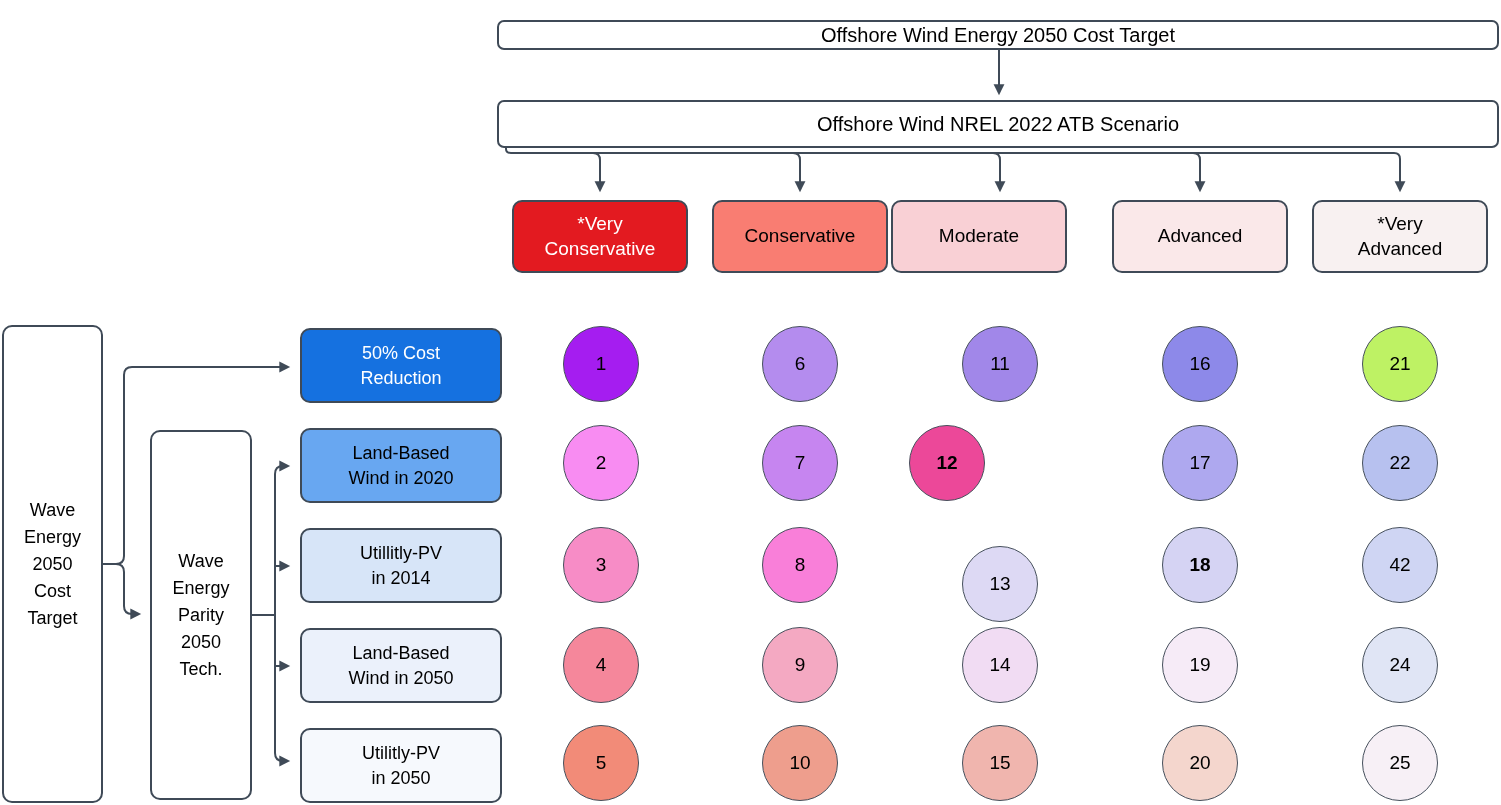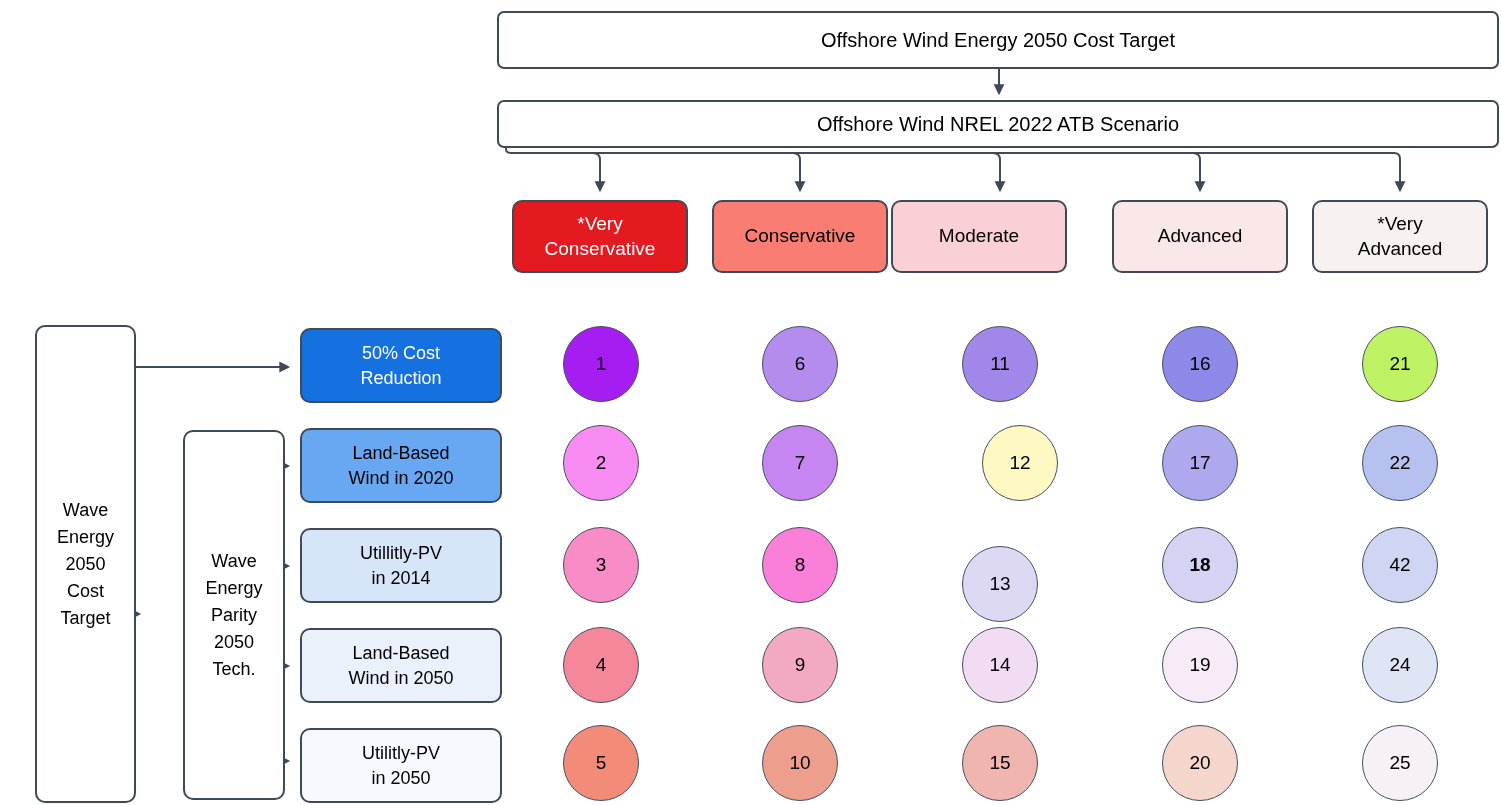--- a/index.html
+++ b/index.html
@@ -5,21 +5,21 @@
   html,body{margin:0;padding:0;background:#fff;}
   .canvas{position:relative;width:1501px;height:805px;background:#ffffff;
           font-family:"Liberation Sans",sans-serif;color:#000;overflow:hidden;}
   .connectors{position:absolute;left:0;top:0;}
   .node{position:absolute;display:flex;align-items:center;justify-content:center;
         text-align:center;border:2px solid #3f4a57;border-radius:9px;background:#fff;
         white-space:pre-line;box-sizing:border-box;}
   .top-node{left:497px;width:1002px;font-size:20px;border-radius:7px;}
   .scenario{width:176px;height:73px;top:200px;font-size:19px;border-radius:10px;line-height:1.3;}
   .row-node{left:300px;width:202px;height:75px;font-size:18px;border-radius:10px;line-height:1.35;}
-  .left-node{font-size:18px;line-height:1.5;border-radius:10px;margin-left:33px;}
+  .left-node{font-size:18px;line-height:1.5;border-radius:10px;}
   .cell{position:absolute;width:76px;height:76px;border-radius:50%;
         border:1.5px solid #46505c;display:flex;align-items:center;justify-content:center;
         font-size:19px;box-sizing:border-box;}
 </style>
 </head>
 <body>
 
 <div class="canvas">
 
   <svg class="connectors" width="1501" height="805" viewBox="0 0 1501 805">
@@ -39,21 +39,21 @@
       <path d="M 103 564 L 116 564 Q 124 564 124 572 L 124 606 Q 124 614 132 614 L 139 614" marker-end="url(#ah)"></path>
       <path d="M 252 615 L 275 615"></path>
       <path d="M 275 474 L 275 753"></path>
       <path d="M 275 474 Q 275 466 283 466 L 288 466" marker-end="url(#ah)"></path>
       <path d="M 275 566 L 288 566" marker-end="url(#ah)"></path>
       <path d="M 275 666 L 288 666" marker-end="url(#ah)"></path>
       <path d="M 275 753 Q 275 761 283 761 L 288 761" marker-end="url(#ah)"></path>
     </g>
   </svg>
 
-  <div class="node top-node" style="top:11px;height:58px">Offshore Wind Energy 2050 Cost Target</div>
+  <div class="node top-node" style="top:20px;height:30px">Offshore Wind Energy 2050 Cost Target</div>
 
   <div class="node top-node" style="top:100px;height:48px">Offshore Wind NREL 2022 ATB Scenario</div>
 
   <div class="node left-node" style="left:2px;top:325px;width:101px;height:478px">Wave
 Energy
 2050
 Cost
 Target</div>
 
   <div class="node left-node" style="left:150px;top:430px;width:102px;height:370px">Wave
@@ -88,21 +88,21 @@
       <div class="cell" style="left: 563px; top: 425px; background: rgb(248, 140, 242);">2</div>
       <div class="cell" style="left: 563px; top: 527px; background: rgb(247, 140, 198);">3</div>
       <div class="cell" style="left: 563px; top: 627px; background: rgb(245, 135, 155);">4</div>
       <div class="cell" style="left: 563px; top: 725px; background: rgb(242, 139, 120);">5</div>
       <div class="cell" style="left: 762px; top: 326px; background: rgb(180, 140, 238);">6</div>
       <div class="cell" style="left: 762px; top: 425px; background: rgb(198, 133, 240);">7</div>
       <div class="cell" style="left: 762px; top: 527px; background: rgb(249, 127, 217);">8</div>
       <div class="cell" style="left: 762px; top: 627px; background: rgb(244, 169, 194);">9</div>
       <div class="cell" style="left: 762px; top: 725px; background: rgb(238, 158, 141);">10</div>
       <div class="cell" style="left: 962px; top: 326px; background: rgb(161, 135, 233);">11</div>
-      <div class="cell" style="left: 982px; top: 425px; background: #fef9c3;">12</div>
+      <div class="cell" style="left: 909px; top: 425px; background: #ec4899; font-weight: bold;">12</div>
       <div class="cell" style="left: 962px; top: 546px; background: rgb(221, 217, 244);">13</div>
       <div class="cell" style="left: 962px; top: 627px; background: rgb(241, 220, 243);">14</div>
       <div class="cell" style="left: 962px; top: 725px; background: rgb(240, 181, 174);">15</div>
       <div class="cell" style="left: 1162px; top: 326px; background: rgb(141, 137, 233);">16</div>
       <div class="cell" style="left: 1162px; top: 425px; background: rgb(174, 168, 239);">17</div>
       <div class="cell" style="left: 1162px; top: 527px; background: rgb(213, 211, 243); font-weight: bold;">18</div>
       <div class="cell" style="left: 1162px; top: 627px; background: rgb(246, 235, 247);">19</div>
       <div class="cell" style="left: 1162px; top: 725px; background: rgb(244, 214, 205);">20</div>
       <div class="cell" style="left: 1362px; top: 326px; background: #bef264;">21</div>
       <div class="cell" style="left: 1362px; top: 425px; background: rgb(183, 193, 239);">22</div>

